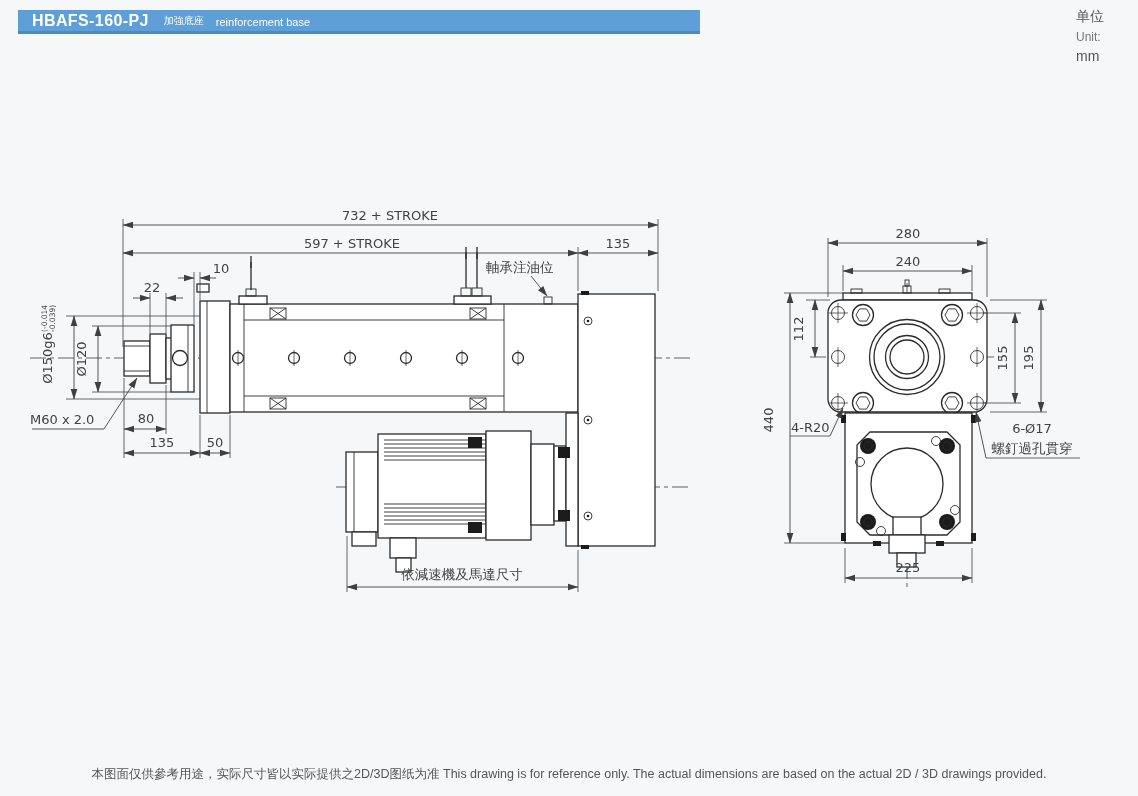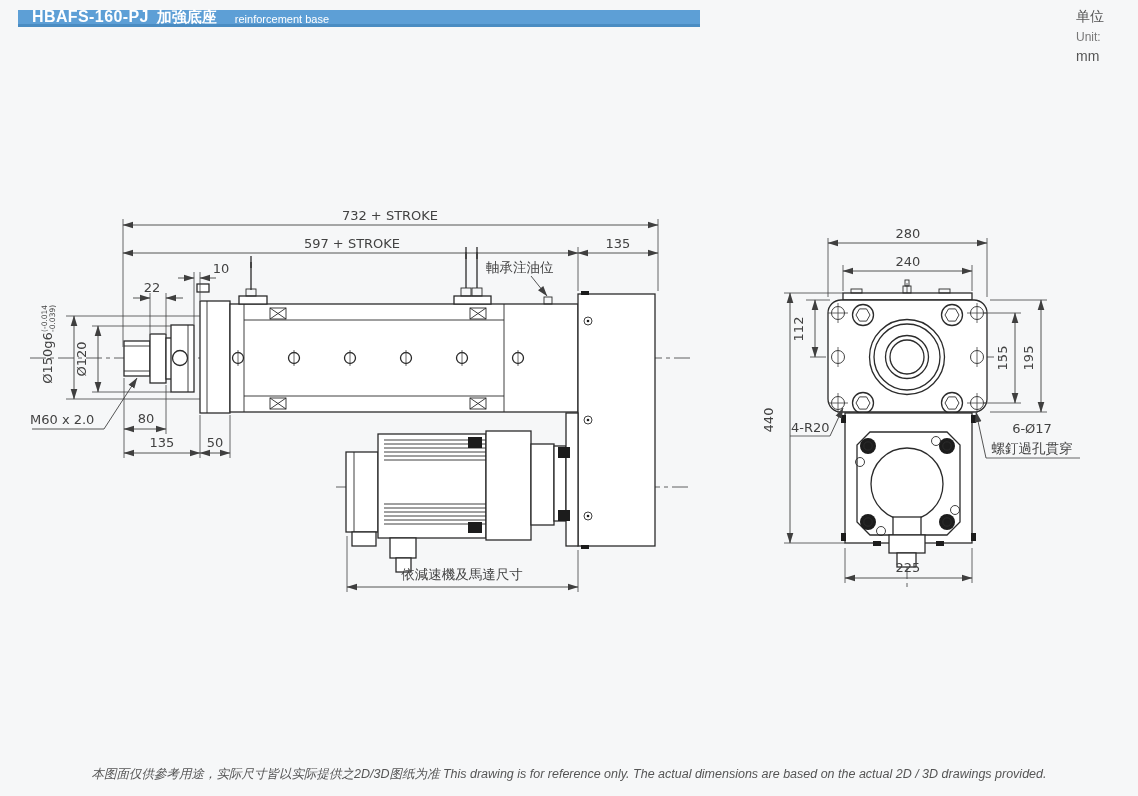--- a/index.html
+++ b/index.html
@@ -6,35 +6,35 @@
     --bg:#f6f7f8; --line:#2b2b2b; --dim:#424242; --accent:#5d9fd6; --accent_dark:#4a8cc2; --text:#4a4a4a;
   }
   *{box-sizing:border-box}
   html,body{margin:0;padding:0}
   body{
     width:1138px;height:796px;position:relative;overflow:hidden;
     background:var(--bg);
     font-family:"Liberation Sans","DejaVu Sans",sans-serif;
   }
   .titlebar{
-    position:absolute;left:18px;top:10px;width:682px;height:17px;
+    position:absolute;left:18px;top:10px;width:682px;height:24px;
     background:var(--accent);border-bottom:3px solid var(--accent_dark);
     display:flex;align-items:center;padding-left:14px;color:#fff;
   }
   .titlebar .model{font-size:16px;font-weight:bold;letter-spacing:.4px}
-  .titlebar .name-cn{font-size:15px;font-weight:bold;margin-left:8px}
-  .titlebar .name-en{font-size:11px;margin-left:18px;padding-top:3px}
+  .titlebar .name-cn{font-size:10px;font-weight:normal;margin-left:15px}
+  .titlebar .name-en{font-size:11px;margin-left:12px;padding-top:3px}
   .unitbox{
     position:absolute;right:34px;top:8px;color:#555;font-size:14px;
     display:flex;align-items:baseline;gap:4px;flex-direction:column;
   }
   .unitbox .small{font-size:12px;color:#777}
   .footer{
     position:absolute;left:0;right:0;top:766px;text-align:center;
-    font-size:12.5px;color:#555;white-space:nowrap;font-style:italic;
+    font-size:12.5px;color:#555;white-space:nowrap;
   }
   svg.drawing{position:absolute;left:0;top:0}
   svg text{font-family:"DejaVu Sans","Liberation Sans",sans-serif;fill:var(--dim)}
   .dt{font-size:13px}
   .cjk{font-size:13.5px}
   .tol{font-size:7.5px}
   .ln{stroke:var(--line);stroke-width:1.3;fill:none}
   .lnw{stroke:var(--line);stroke-width:1.3;fill:#fff}
   .lnt{stroke:var(--line);stroke-width:.9;fill:none}
   .dim{stroke:var(--dim);stroke-width:.9;fill:none}

